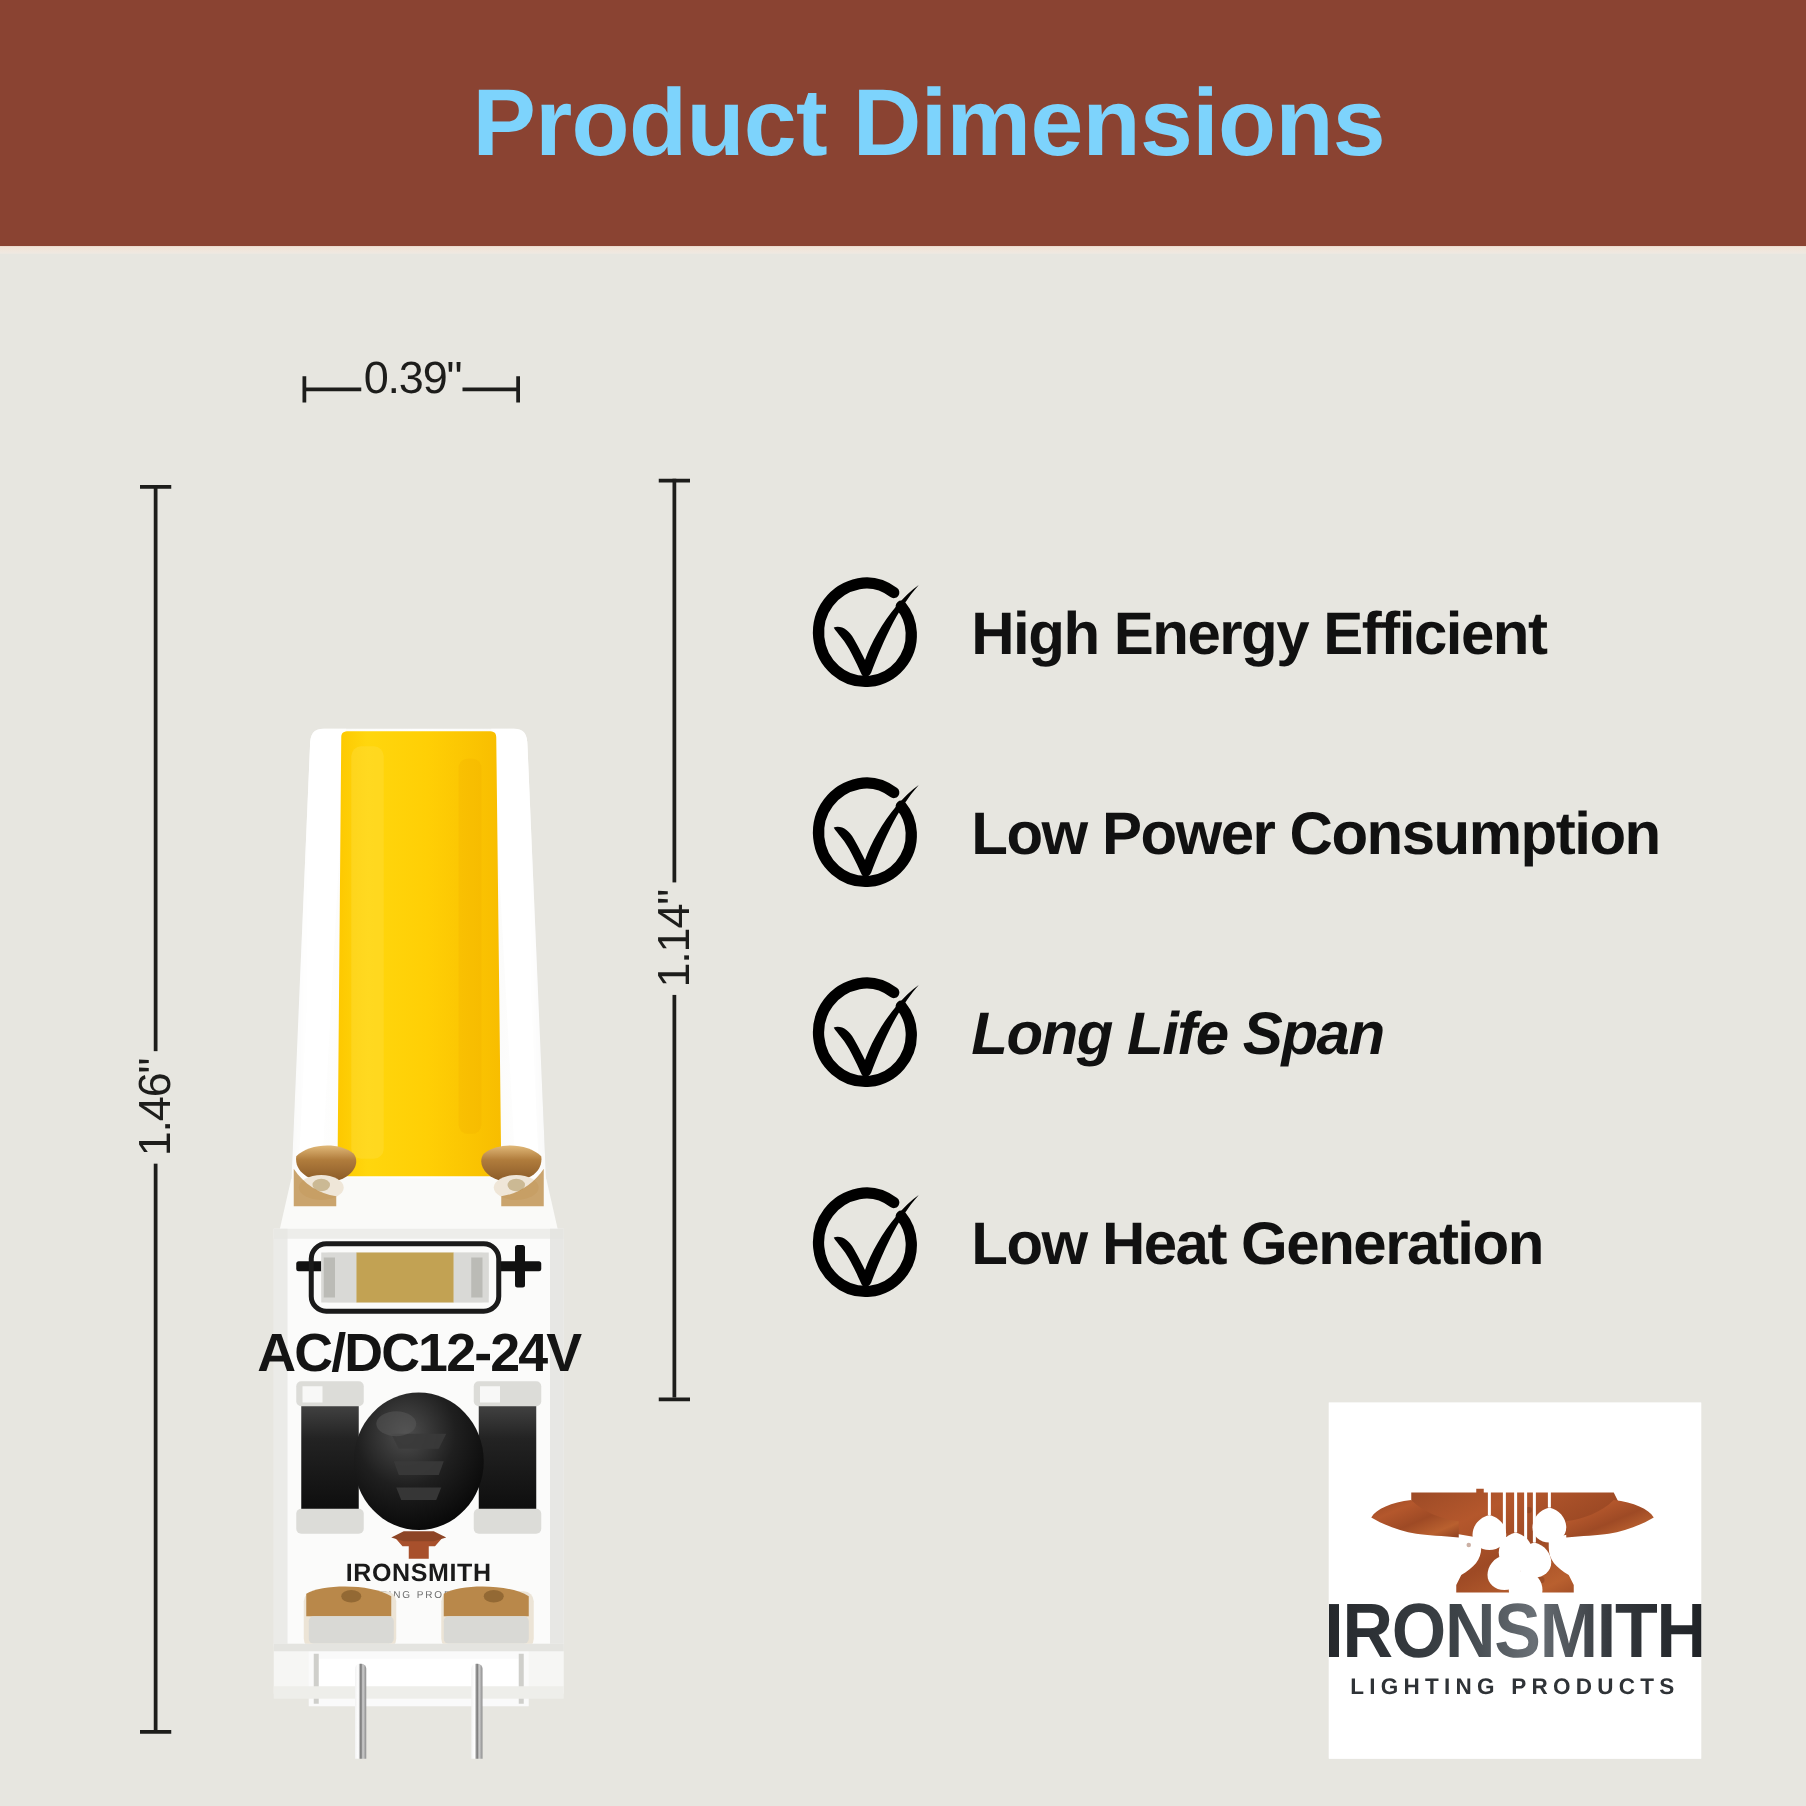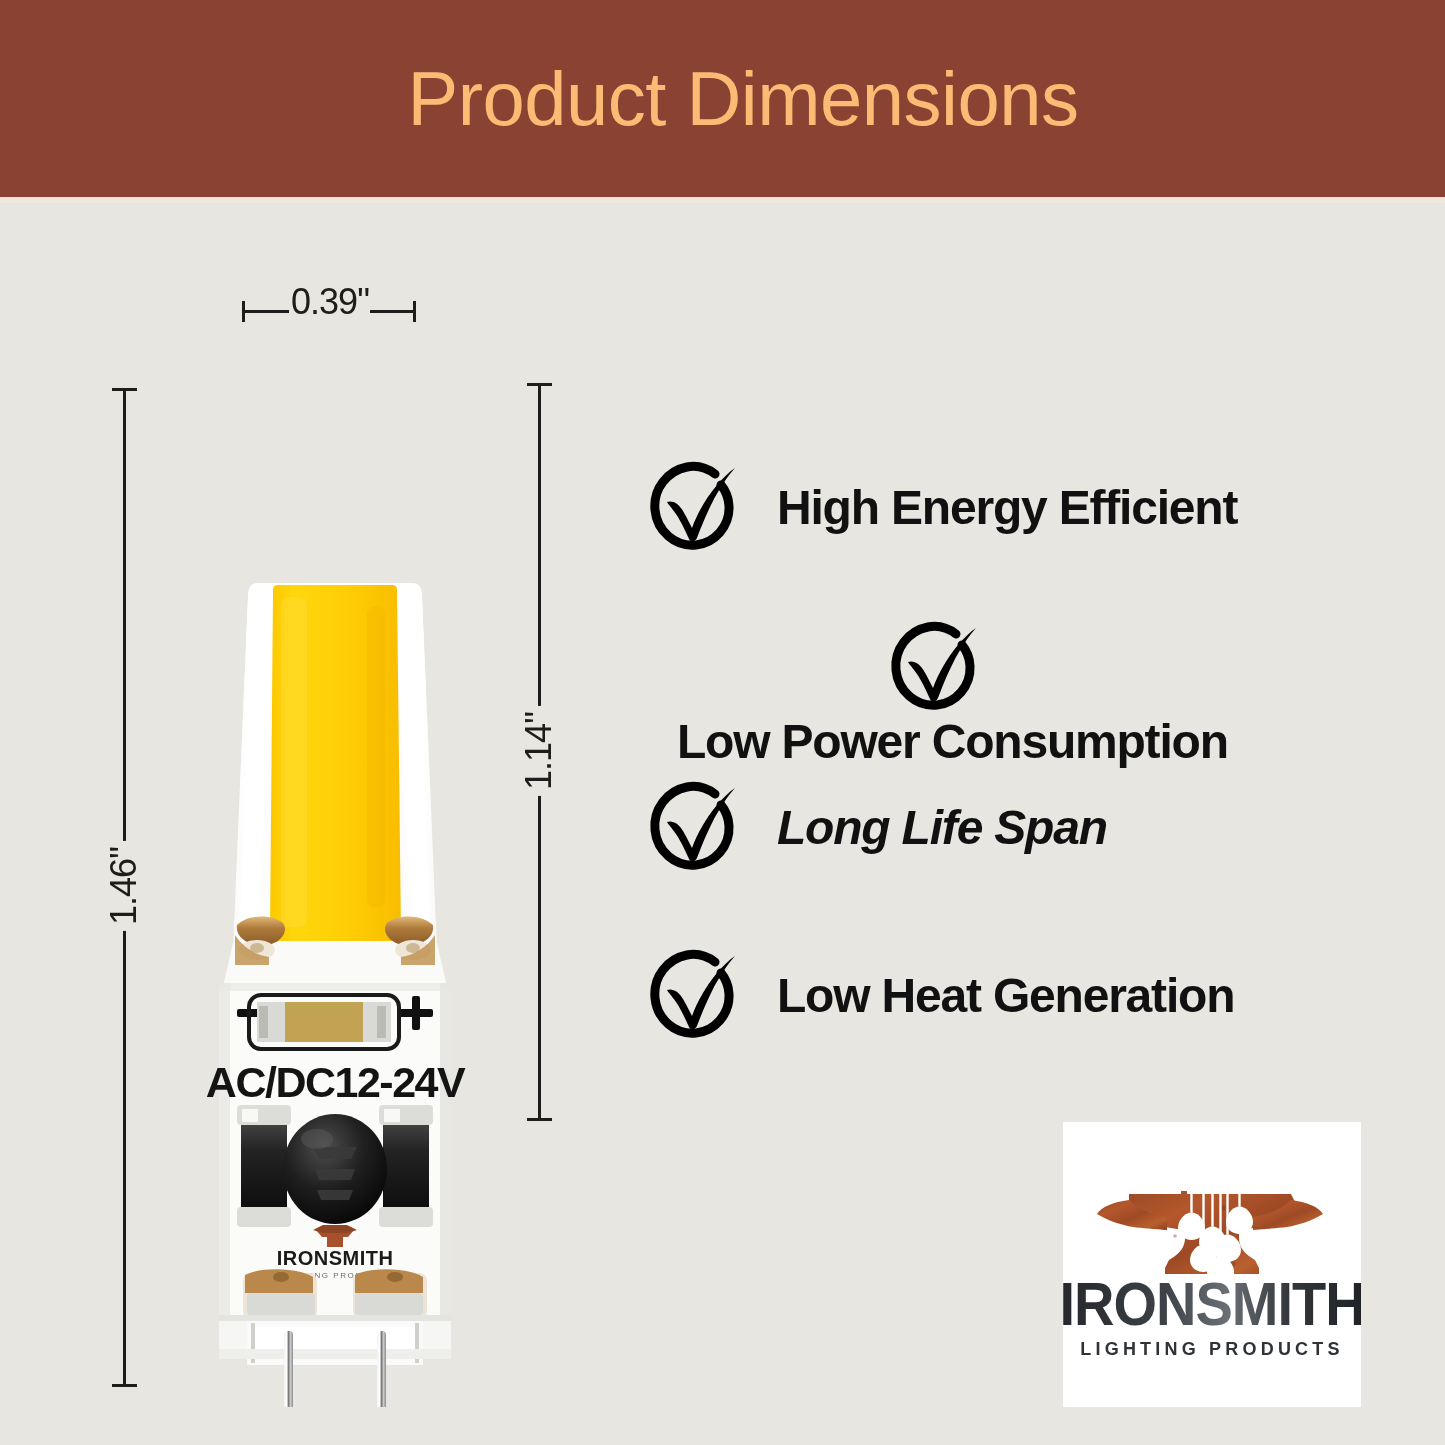--- a/index.html
+++ b/index.html
@@ -27,23 +27,23 @@
     justify-content: center;
   }
   .header-underline {
     position: absolute;
     left: 0; top: 197px;
     width: 1445px;
     height: 6px;
     background: linear-gradient(to bottom, #f3e3d6 0%, #efe9e2 100%);
   }
   .header-title {
-    color: #fdba74;
+    color: #7dd3fc;
     font-size: 76px;
-    font-weight: normal;
+    font-weight: bold;
     letter-spacing: -0.5px;
     line-height: 1;
     white-space: nowrap;
     margin-left: 41px;
   }
 
   
   .stage {
     position: absolute;
     left: 0; top: 203px;
@@ -106,21 +106,21 @@
   
   .features { position: absolute; left: 645px; top: 255px; width: 760px; }
   .feature-row {
     position: absolute;
     left: 0;
     height: 100px;
     display: flex;
     align-items: center;
   }
   .feature-row.r0 { top: 0px; }
-  .feature-row.r1 { top: 160px; flex-direction: column; }
+  .feature-row.r1 { top: 160px; }
   .feature-row.r2 { top: 320px; font-style: italic; }
   .feature-row.r3 { top: 488px; }
   .check-icon { width: 100px; height: 100px; flex: 0 0 100px; }
   .feature-label {
     margin-left: 32px;
     font-size: 48px;
     font-weight: bold;
     color: #111111;
     letter-spacing: -1.2px;
     white-space: nowrap;

